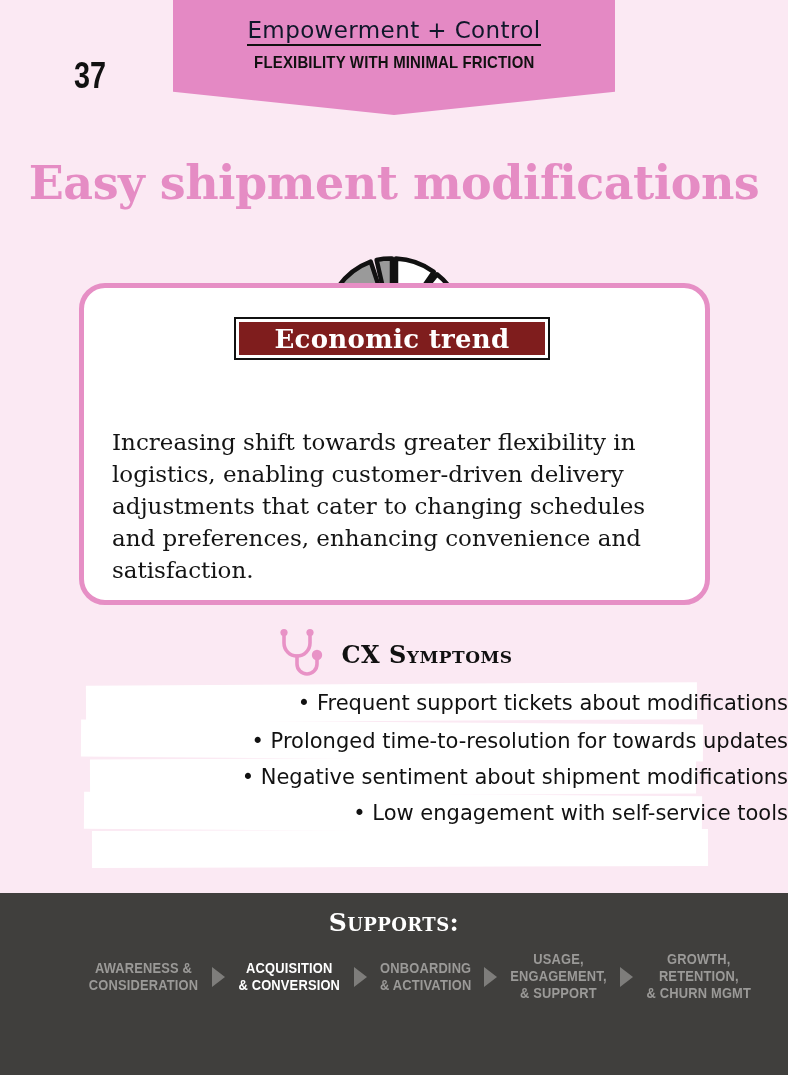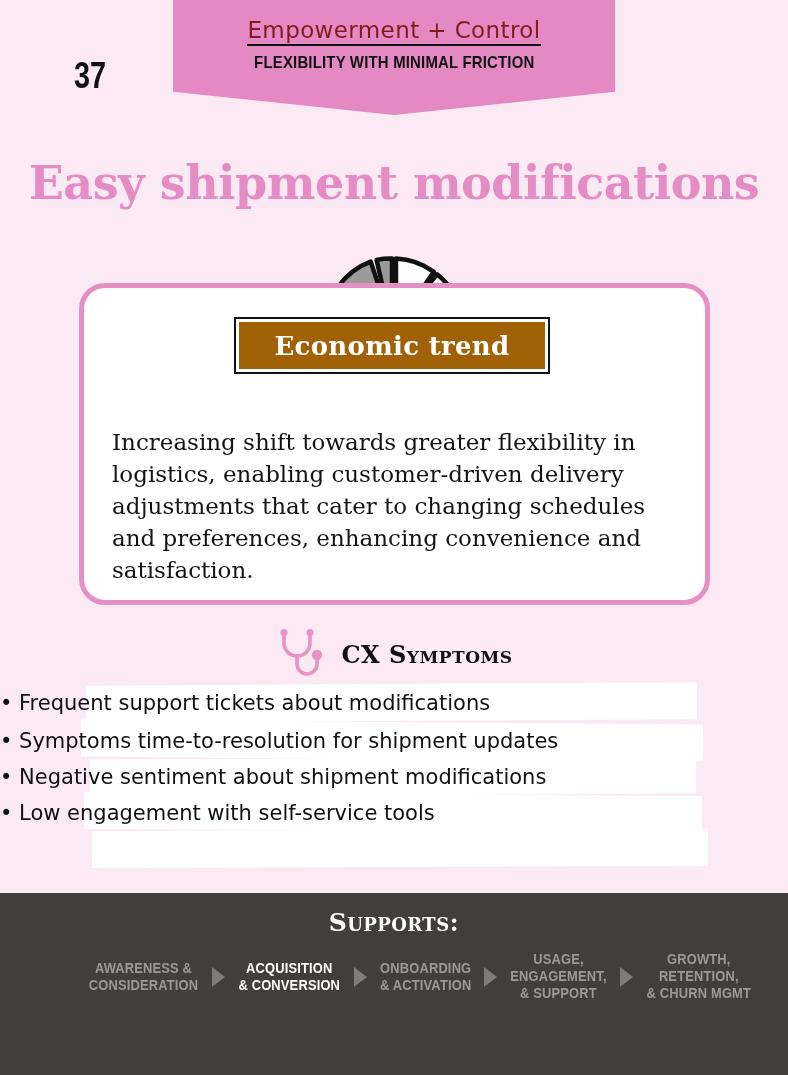--- a/index.html
+++ b/index.html
@@ -16,21 +16,21 @@
     position:absolute; left:173px; top:-40px; width:442px; height:155px;
     background:#e489c4;
     border-radius:0 0 14px 14px;
     -webkit-clip-path: polygon(0 0, 100% 0, 100% 85%, 50% 100%, 0 85%);
     clip-path: polygon(0 0, 100% 0, 100% 85%, 50% 100%, 0 85%);
     display:flex; flex-direction:column; align-items:center; justify-content:flex-end;
     padding-bottom:42px;
   }
   #banner-title{
     font-family:"DejaVu Sans", sans-serif;
-    font-size:23px; color:#7f1d1d; letter-spacing:.4px;
+    font-size:23px; color:#0f172a; letter-spacing:.4px;
     border-bottom:2.5px solid #111; padding-bottom:2px; line-height:1.05;
   }
   #banner-sub{
     font-family:"Liberation Sans Narrow","Liberation Sans", sans-serif;
     font-size:17px; font-weight:700; color:#111;
     letter-spacing:.2px; margin-top:7px;
     transform:scaleX(.88); transform-origin:center;
   }
   #page-number{
     position:absolute; left:74px; top:55px;
@@ -55,22 +55,22 @@
     font-size:12px; font-weight:700; color:#111; letter-spacing:.5px;
     transform:scaleX(.85); transform-origin:center;
   }
 
   
   #trend-card{
     position:absolute; left:79px; top:283px; width:631px; height:322px;
     background:#fff; border:5px solid #e68fc5; border-radius:26px;
   }
   #trend-title-box{
-    position:absolute; left:236px; top:319px; width:312px; height:53px;
-    background:#a16207; border:3px solid #fff; outline:2px solid #111;
+    position:absolute; left:236px; top:319px; width:312px; height:39px;
+    background:#7f1d1d; border:3px solid #fff; outline:2px solid #111;
     display:flex; align-items:center; justify-content:center;text-align:right;
   }
   #trend-title{
     font-family:"DejaVu Serif","Liberation Serif", serif;
     font-weight:700; font-size:26px; color:#fff; letter-spacing:.3px;
   }
   #trend-body{
     position:absolute; left:112px; top:402px; width:560px;
     font-family:"Liberation Sans Narrow","Liberation Sans", sans-serif;
     font-size:25px; line-height:32px; color:#141414;
@@ -87,21 +87,21 @@
   #stethoscope-icon{ width:56px; height:52px; display:block; }
   #cx-title{
     font-family:"DejaVu Serif","Liberation Serif", serif;
     font-weight:700; font-size:24px; color:#111;
     font-variant:small-caps; letter-spacing:.5px;
   }
 
   #symptoms{ position:absolute; left:0; top:684px; width:788px; height:196px; }
   .symptom{
     position:absolute; left:0; width:788px; height:38px;
-    display:flex; align-items:center; justify-content:flex-start;
+    display:flex; align-items:center; justify-content:flex-end;
   }
   .band{
     position:absolute; top:0; height:37px; background:#fff;
   }
   .symptom-text{
     position:relative; z-index:2;
     font-family:"DejaVu Sans","Liberation Sans", sans-serif;
     font-size:21px; color:#111; white-space:nowrap;
   }
   .s0 .band{ left:86px; width:611px; transform:rotate(-0.35deg); }
@@ -182,21 +182,21 @@
   <span id="cx-title">CX Symptoms</span>
 </div>
 
 <div id="symptoms">
   <div class="symptom s0" style="top:0px">
     <div class="band"></div>
     <span class="symptom-text">• Frequent support tickets about modifications</span>
   </div>
   <div class="symptom s1" style="top:38px">
     <div class="band"></div>
-    <span class="symptom-text">• Symptoms time-to-resolution for shipment updates</span>
+    <span class="symptom-text">• Prolonged time-to-resolution for towards updates</span>
   </div>
   <div class="symptom s2" style="top:74px">
     <div class="band"></div>
     <span class="symptom-text">• Negative sentiment about shipment modifications</span>
   </div>
   <div class="symptom s3" style="top:110px">
     <div class="band"></div>
     <span class="symptom-text">• Low engagement with self-service tools</span>
   </div>
   <div class="symptom s4" style="top:146px">

